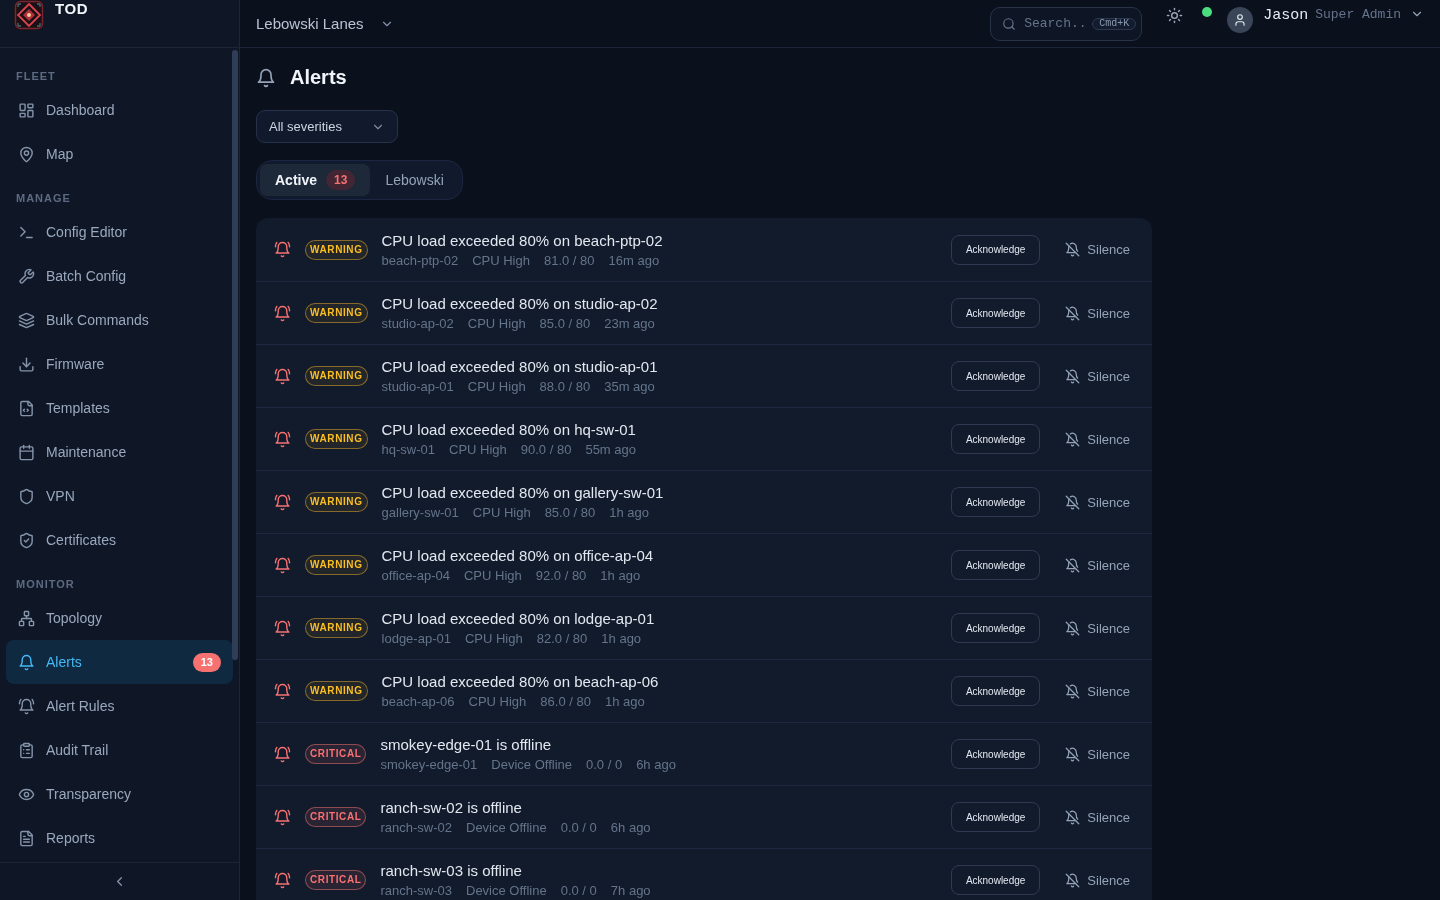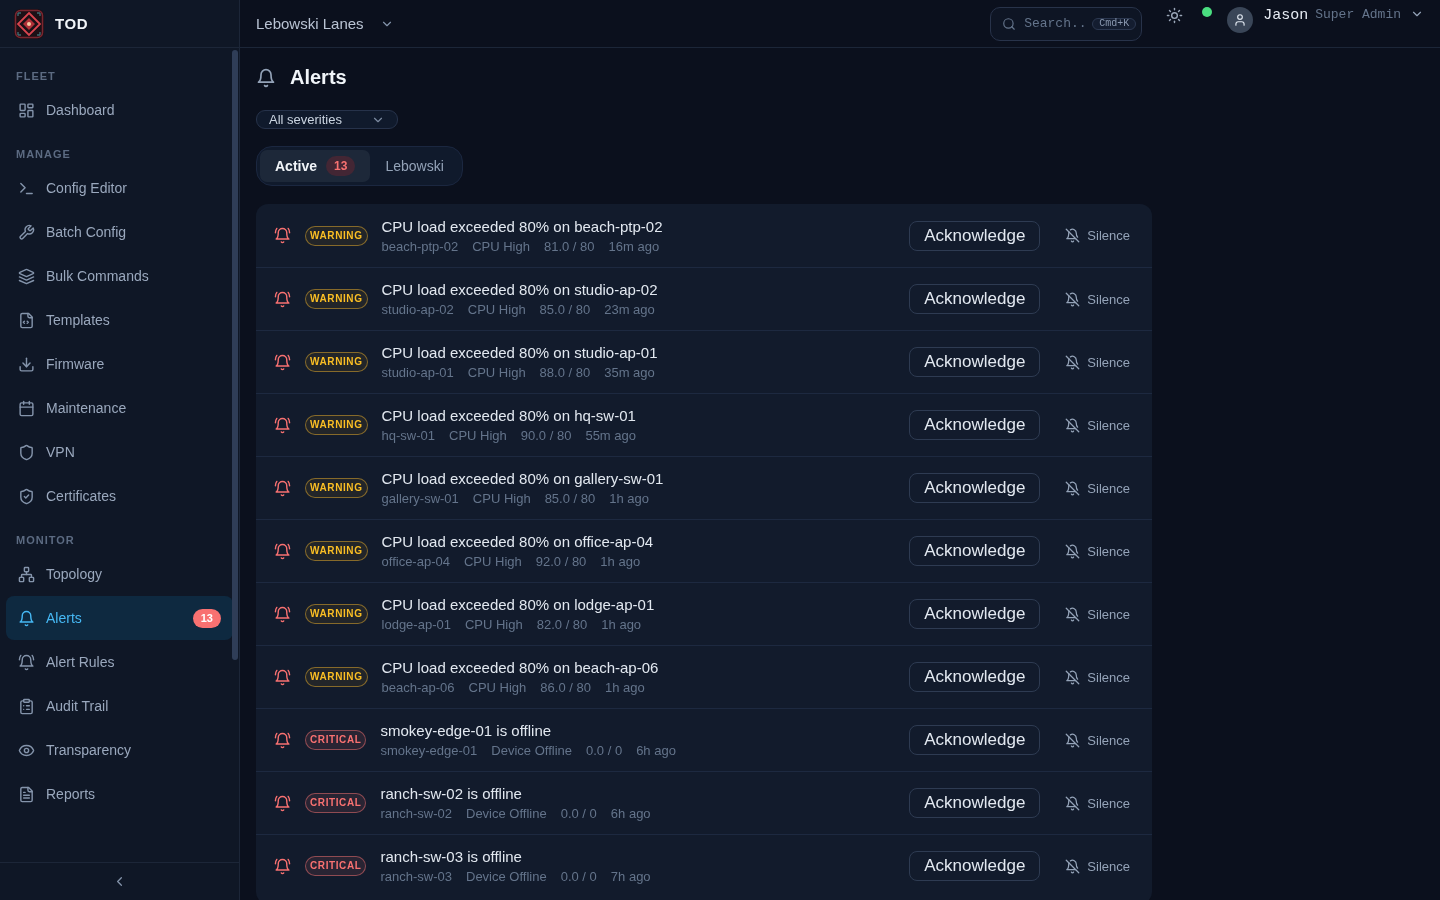--- a/index.html
+++ b/index.html
@@ -12,21 +12,21 @@
     -webkit-font-smoothing:antialiased;
   }
   svg { display:block; }
 
   
   .sidebar {
     position:absolute; left:0; top:0; width:240px; height:900px;
     background:#0f1726; border-right:1px solid #1c2638;
   }
   .logo-row {
-    height:48px; display:flex; align-items:center; gap:11px;
+    height:48px; display:flex; gap:11px;
     padding:0 14px; border-bottom:1px solid #1c2638;
   }
   .logo-mark { width:30px; height:30px; border-radius:6px; overflow:hidden; flex:none; }
   .logo-text { font-size:15px; font-weight:bold; letter-spacing:0.6px; color:#f1f5f9; }
 
   .nav { padding:6px 0 0 0; }
   .nav-section-label {
     margin:16px 16px 6px 16px;
     font-size:11px; font-weight:bold; letter-spacing:1px;
     color:#5c6b82; text-transform:uppercase;
@@ -95,21 +95,21 @@
   .user-role { margin-left:7px; font-size:13px; color:#64748b; }
   .user-chevron { margin-left:9px; color:#94a3b8; cursor:pointer; }
 
   
   .main { position:absolute; left:240px; top:48px; right:0; bottom:0; padding:0 16px; }
   .page-header { margin-top:18px; display:flex; align-items:center; gap:14px; }
   .page-header .page-bell { color:#94a3b8; }
   .page-title { font-size:20px; font-weight:bold; color:#f1f5f9; }
 
   .severity-select {
-    margin-top:21px; width:142px; height:19px;
+    margin-top:21px; width:142px; height:33px;
     border:1px solid #26324a; border-radius:9px; background:#101a2c;
     display:flex; align-items:center; justify-content:space-between;
     padding:0 12px; cursor:pointer;
   }
   .severity-select .sel-label { font-size:13px; color:#cbd5e1; }
   .severity-select .sel-chevron { color:#7c8aa0; }
 
   .tabs {
     margin-top:17px; display:inline-flex; align-items:center;
     background:#101a2c; border:1px solid #1b2740; border-radius:16px; padding:3px;
@@ -147,21 +147,21 @@
   .sev-badge[data-severity="critical"] {
     color:#f87171; border:1px solid rgba(248,113,113,0.50); background:rgba(248,113,113,0.10);
   }
   .alert-text { margin-left:14px; min-width:0; }
   .alert-title { font-size:15px; color:#e2e8f0; }
   .alert-meta { margin-top:4px; display:flex; gap:14px; font-size:13px; color:#64748b; }
   .row-actions { margin-left:auto; display:flex; align-items:center; gap:19px; }
   .ack-btn {
     height:30px; padding:0 14px;
     background:transparent; border:1px solid #2e3b52; border-radius:8px;
-    color:#e2e8f0; font-size:17px; font-family:inherit; cursor:pointer;
+    color:#e2e8f0; font-size:10px; font-family:inherit; cursor:pointer;
   }
   .silence-btn {
     display:flex; align-items:center; gap:7px;
     background:transparent; border:none; color:#94a3b8;
     font-size:13px; font-family:inherit; cursor:pointer; padding:4px 6px;
   }
 </style>
 </head>
 <body>
 
@@ -188,20 +188,29 @@
         <svg viewBox="0 0 24 24" fill="none" stroke="currentColor" stroke-width="2" stroke-linecap="round" stroke-linejoin="round">
             <rect width="7" height="9" x="3" y="3" rx="1"></rect>
             <rect width="7" height="5" x="14" y="3" rx="1"></rect>
             <rect width="7" height="9" x="14" y="12" rx="1"></rect>
             <rect width="7" height="5" x="3" y="16" rx="1"></rect>
           </svg>
       </span>
       <span class="nav-label">Dashboard</span>
     </div>
 
+    <div class="nav-item">
+      <span class="nav-icon">
+        <svg viewBox="0 0 24 24" fill="none" stroke="currentColor" stroke-width="2" stroke-linecap="round" stroke-linejoin="round">
+            <path d="M20 10c0 4.99-5.54 10.19-7.4 11.8a1 1 0 0 1-1.2 0C9.54 20.19 4 14.99 4 10a8 8 0 0 1 16 0"></path>
+            <circle cx="12" cy="10" r="3"></circle>
+          </svg>
+      </span>
+      <span class="nav-label">Map</span>
+    </div>
 
     <div class="nav-section-label">MANAGE</div>
 
     <div class="nav-item">
       <span class="nav-icon">
         <svg viewBox="0 0 24 24" fill="none" stroke="currentColor" stroke-width="2" stroke-linecap="round" stroke-linejoin="round">
             <polyline points="4 17 10 11 4 5"></polyline>
             <line x1="12" x2="20" y1="19" y2="19"></line>
           </svg>
       </span>
@@ -219,43 +228,43 @@
 
     <div class="nav-item">
       <span class="nav-icon">
         <svg viewBox="0 0 24 24" fill="none" stroke="currentColor" stroke-width="2" stroke-linecap="round" stroke-linejoin="round">
             <path d="M12.83 2.18a2 2 0 0 0-1.66 0L2.6 6.08a1 1 0 0 0 0 1.83l8.58 3.91a2 2 0 0 0 1.66 0l8.58-3.9a1 1 0 0 0 0-1.83Z"></path>
             <path d="m22 17.65-9.17 4.16a2 2 0 0 1-1.66 0L2 17.65"></path>
             <path d="m22 12.65-9.17 4.16a2 2 0 0 1-1.66 0L2 12.65"></path>
           </svg>
       </span>
       <span class="nav-label">Bulk Commands</span>
+    </div>
+
+    <div class="nav-item">
+      <span class="nav-icon">
+        <svg viewBox="0 0 24 24" fill="none" stroke="currentColor" stroke-width="2" stroke-linecap="round" stroke-linejoin="round">
+            <path d="M21 15v4a2 2 0 0 1-2 2H5a2 2 0 0 1-2-2v-4"></path>
+            <polyline points="7 10 12 15 17 10"></polyline>
+            <line x1="12" x2="12" y1="15" y2="3"></line>
+          </svg>
+      </span>
+      <span class="nav-label">Firmware</span>
     </div>
 
     <div class="nav-item">
       <span class="nav-icon">
         <svg viewBox="0 0 24 24" fill="none" stroke="currentColor" stroke-width="2" stroke-linecap="round" stroke-linejoin="round">
             <path d="M15 2H6a2 2 0 0 0-2 2v16a2 2 0 0 0 2 2h12a2 2 0 0 0 2-2V7Z"></path>
             <path d="M14 2v4a2 2 0 0 0 2 2h4"></path>
             <path d="m9 13-1.5 1.5L9 16"></path>
             <path d="m13 13 1.5 1.5L13 16"></path>
           </svg>
       </span>
       <span class="nav-label">Templates</span>
-    </div>
-
-    <div class="nav-item">
-      <span class="nav-icon">
-        <svg viewBox="0 0 24 24" fill="none" stroke="currentColor" stroke-width="2" stroke-linecap="round" stroke-linejoin="round">
-            <path d="M21 15v4a2 2 0 0 1-2 2H5a2 2 0 0 1-2-2v-4"></path>
-            <polyline points="7 10 12 15 17 10"></polyline>
-            <line x1="12" x2="12" y1="15" y2="3"></line>
-          </svg>
-      </span>
-      <span class="nav-label">Firmware</span>
     </div>
 
     <div class="nav-item">
       <span class="nav-icon">
         <svg viewBox="0 0 24 24" fill="none" stroke="currentColor" stroke-width="2" stroke-linecap="round" stroke-linejoin="round">
             <path d="M8 2v4"></path>
             <path d="M16 2v4"></path>
             <rect width="18" height="18" x="3" y="4" rx="2"></rect>
             <path d="M3 10h18"></path>
           </svg>

